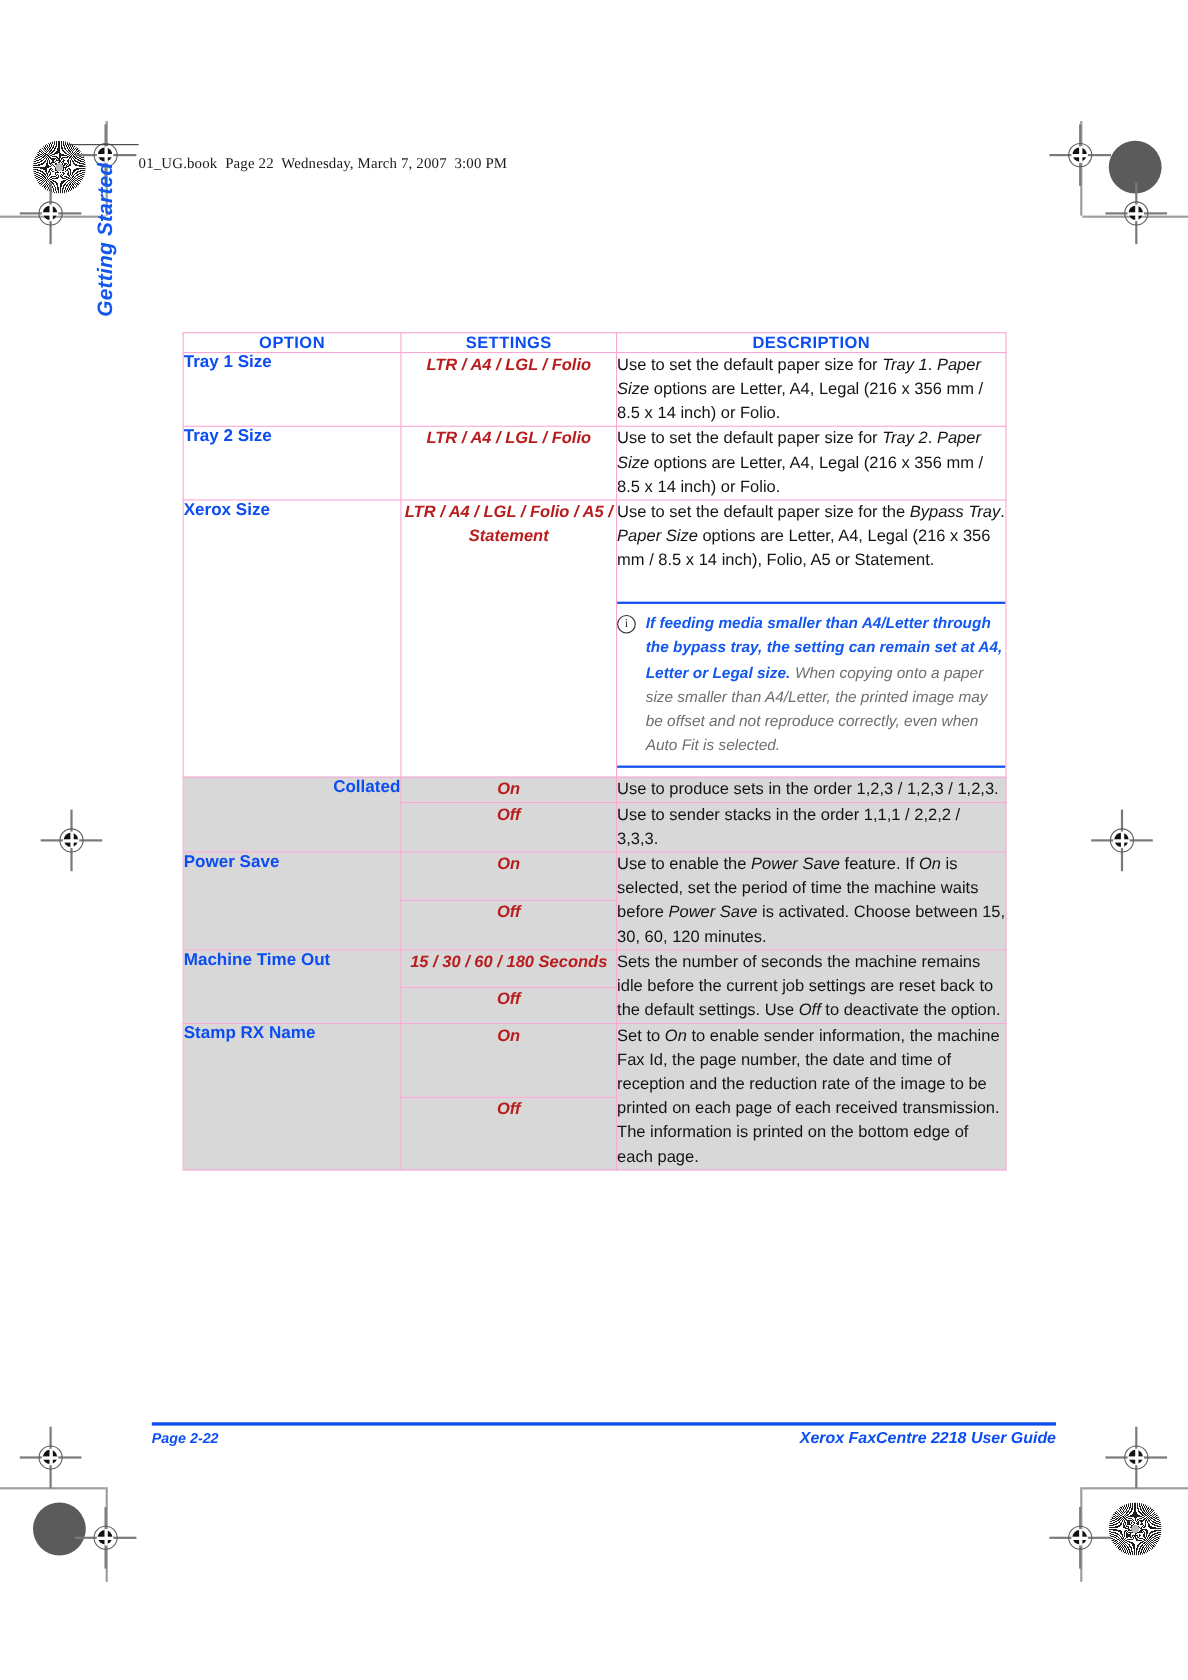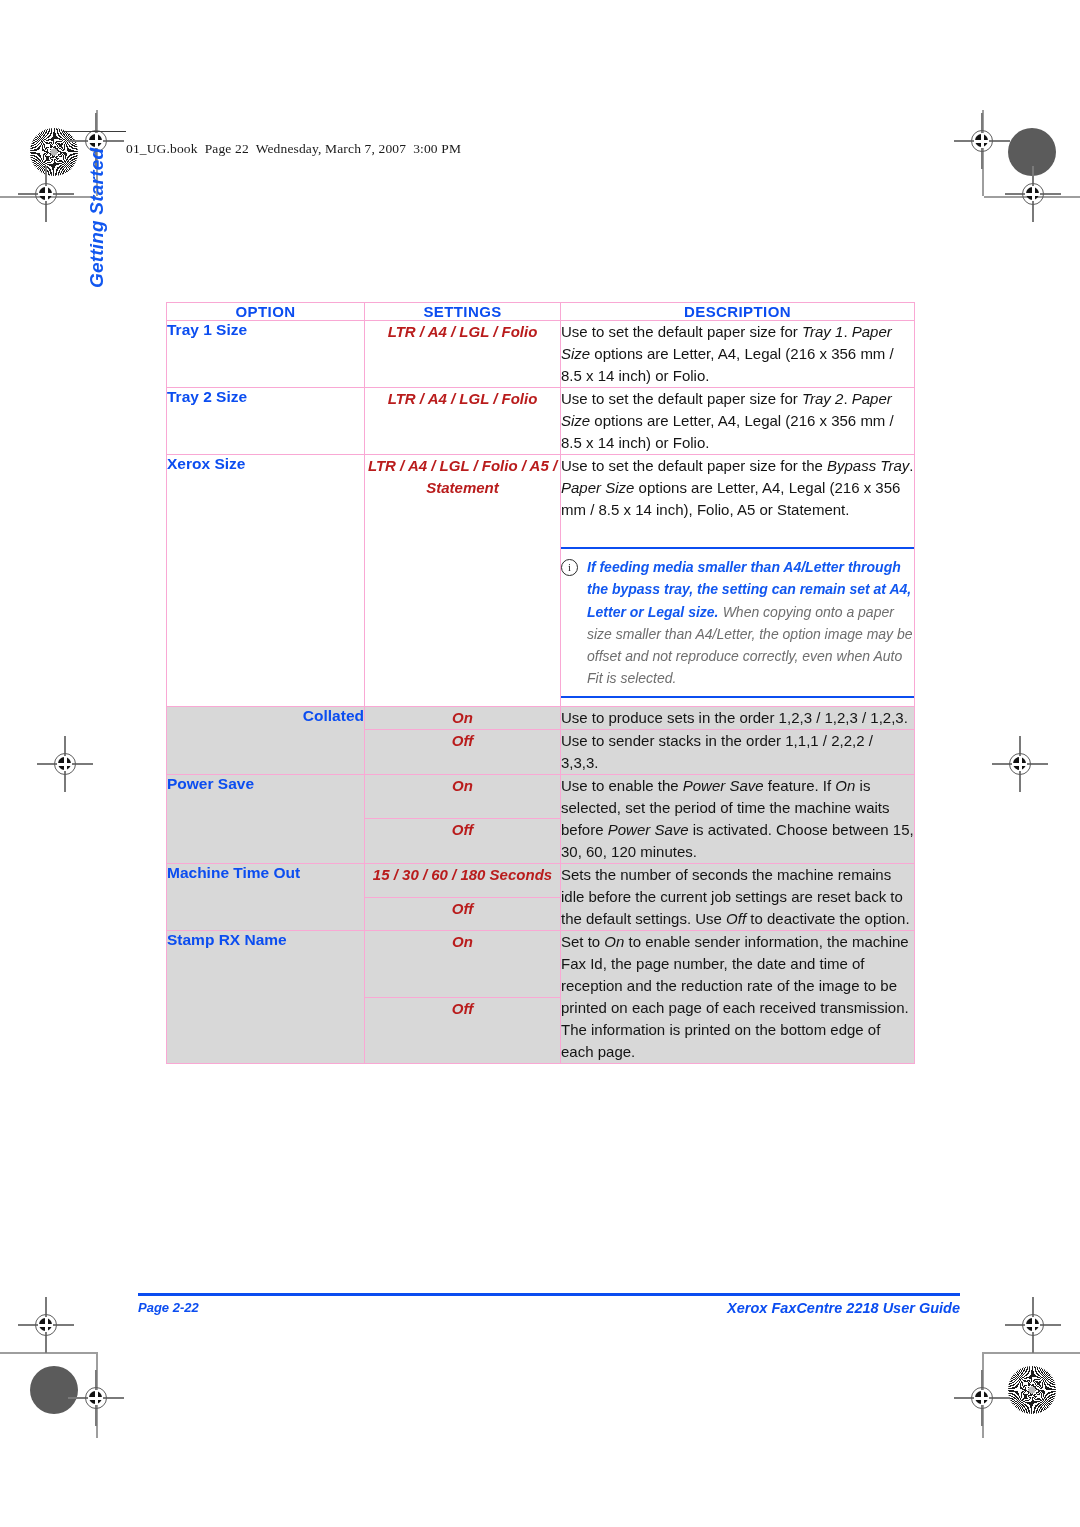--- a/index.html
+++ b/index.html
@@ -395,21 +395,21 @@
 
       <tr class="plain">
         <td class="opt">Xerox Size</td>
         <td class="set">LTR / A4 / LGL / Folio / A5 / Statement</td>
         <td class="desc">
           <div>Use to set the default paper size for the <em>Bypass Tray</em>. <em>Paper Size</em> options are Letter, A4, Legal (216 x 356 mm / 8.5 x 14 inch), Folio, A5 or Statement.</div>
           <div class="notebox">
             <span class="info-icon">i</span>
             <span class="note-text">
               <span class="note-primary">If feeding media smaller than A4/Letter through the bypass tray, the setting can remain set at A4, Letter or Legal size.</span>
-              <span class="note-secondary">When copying onto a paper size smaller than A4/Letter, the option image may be offset and not reproduce correctly, even when Auto Fit is selected.</span>
+              <span class="note-secondary">When copying onto a paper size smaller than A4/Letter, the printed image may be offset and not reproduce correctly, even when Auto Fit is selected.</span>
             </span>
           </div>
         </td>
       </tr>
 
       <tr class="shaded">
         <td class="opt nobdr-b" rowspan="2">Collated</td>
         <td class="set">On</td>
         <td class="desc">Use to produce sets in the order 1,2,3 / 1,2,3 / 1,2,3.</td>
       </tr>

